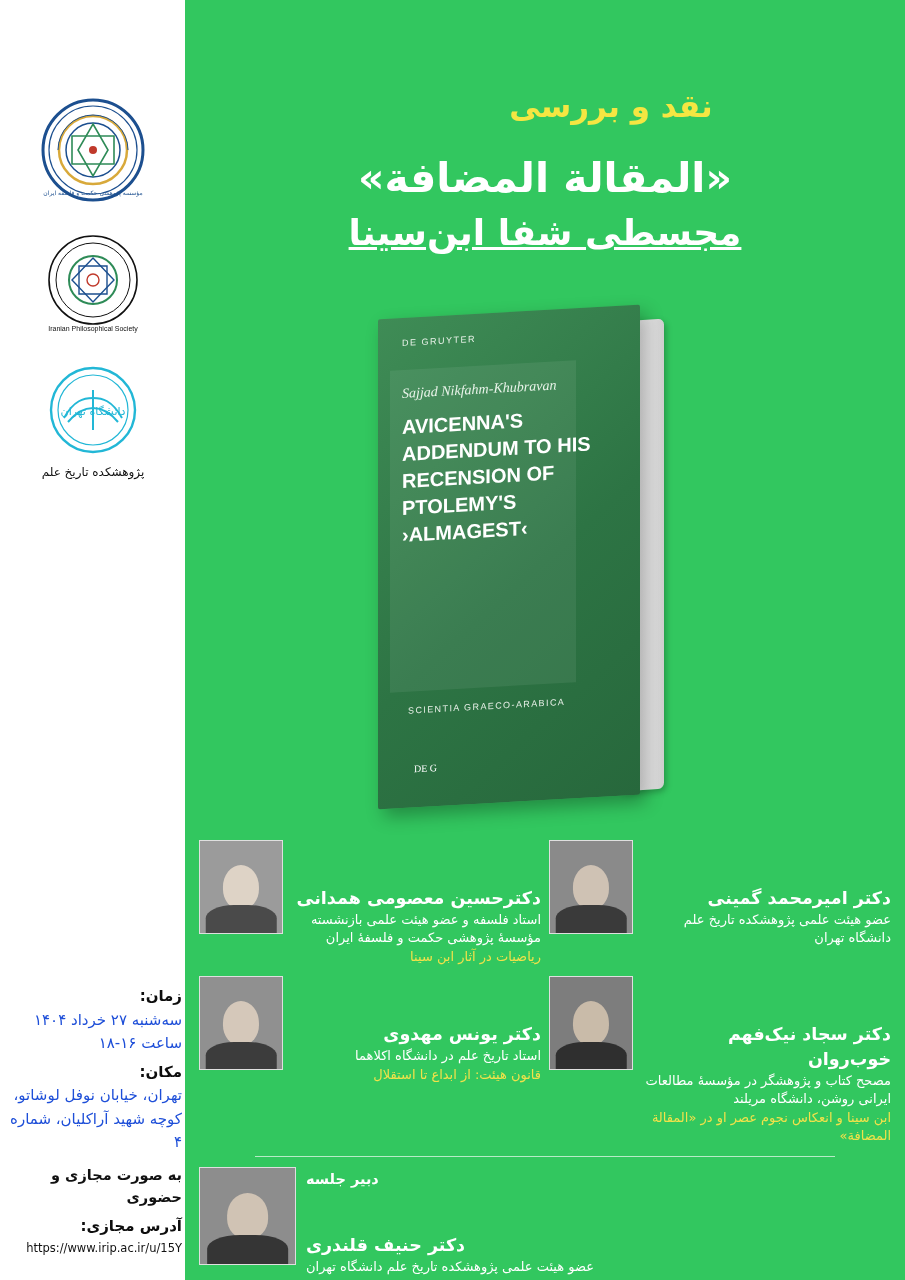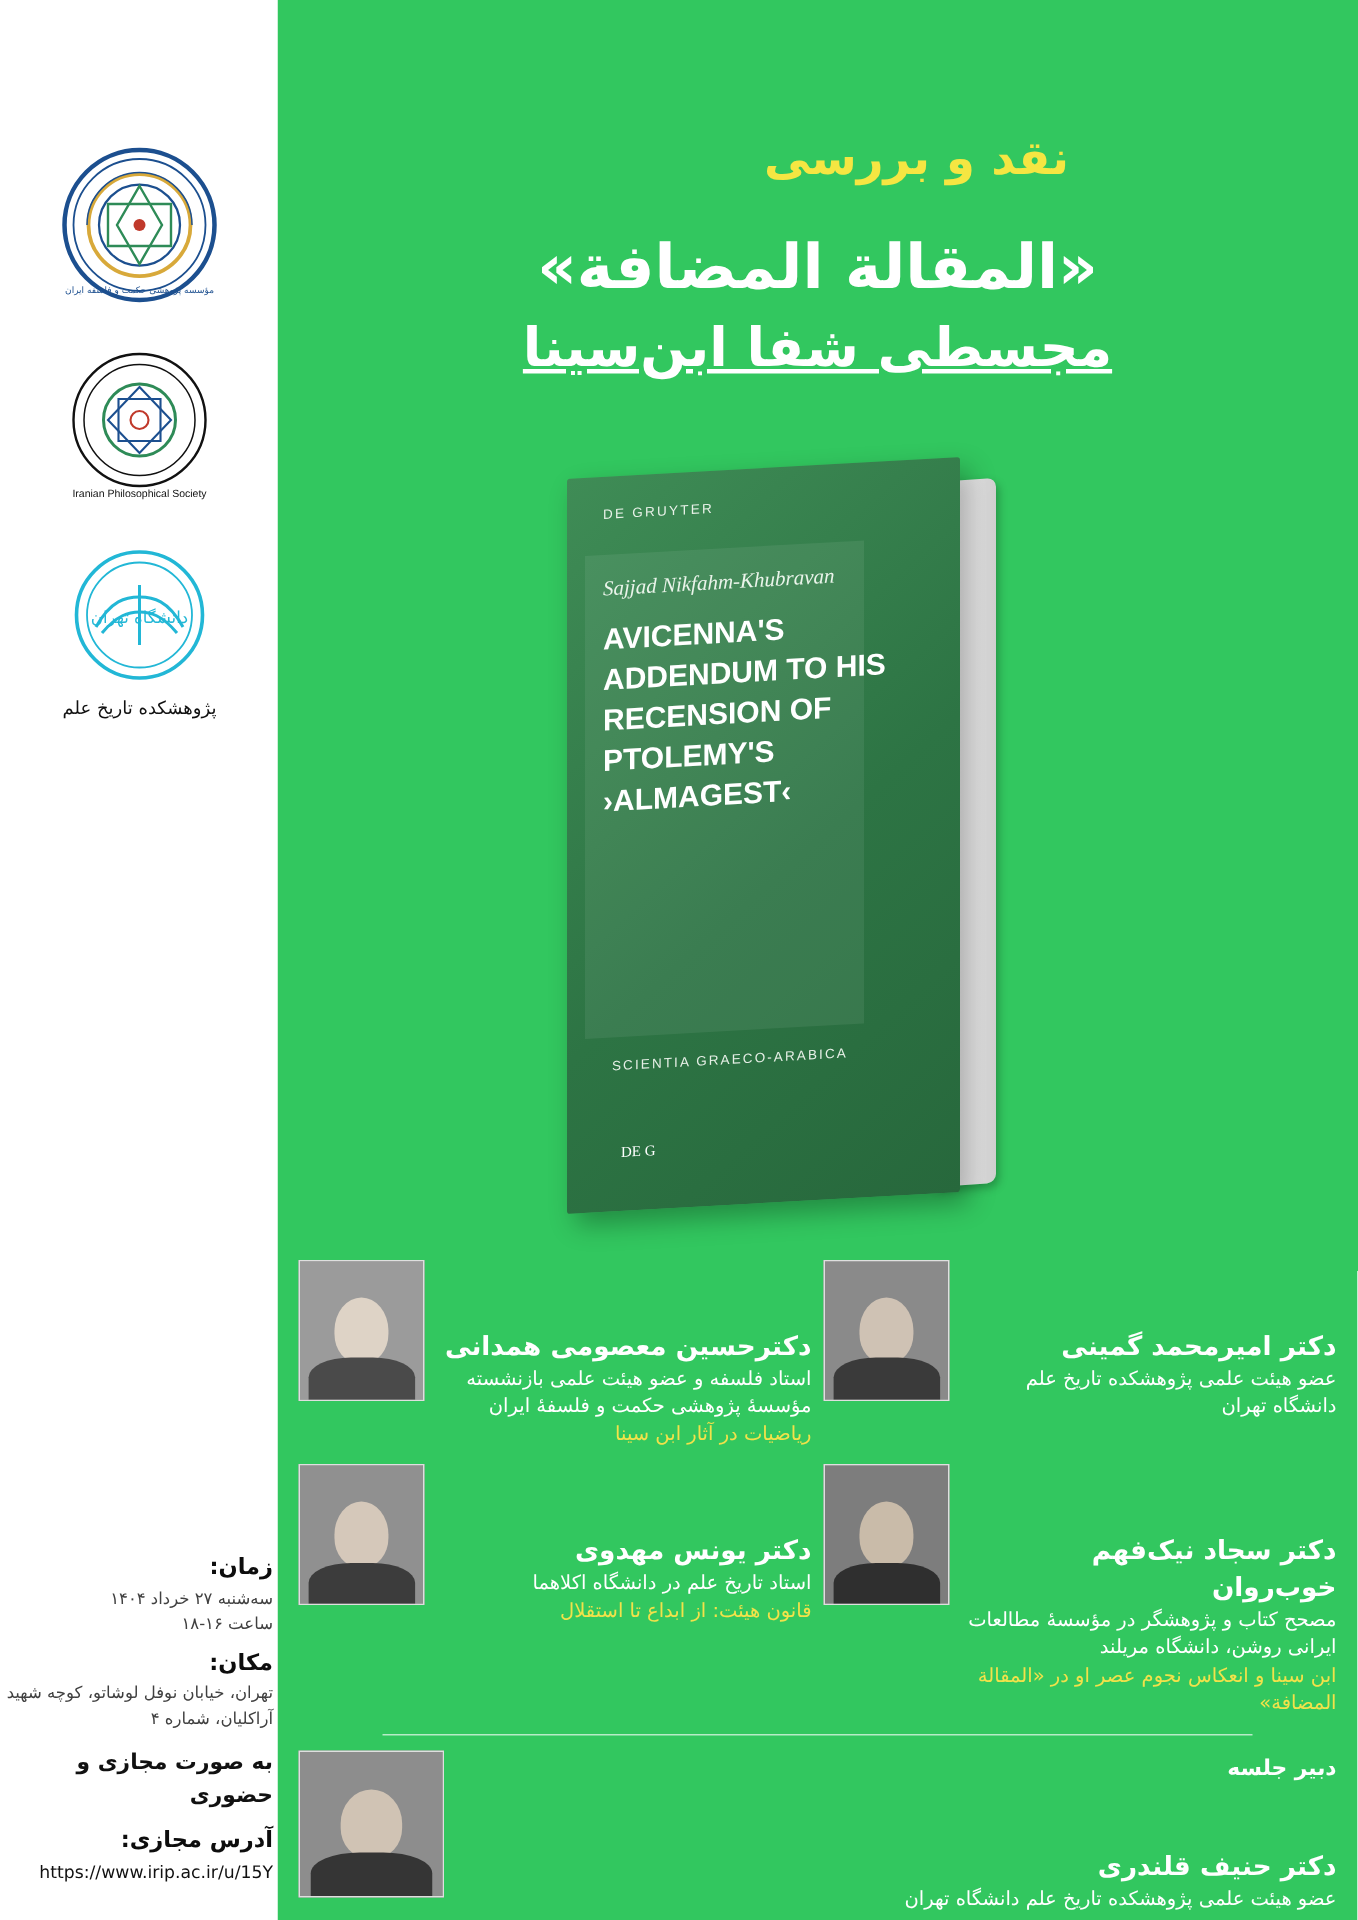--- a/index.html
+++ b/index.html
@@ -61,22 +61,22 @@
     line-height: 1.55;
     margin-top: 11px;
   }
   .info .label {
     font-weight: bold;
     font-size: 15px;
     color: #0d0d0d;
     margin-top: 6px;
   }
   .info .val {
-    font-size: 11px;
-    color: #404040;
+    font-size: 15px;
+    color: #1d4ed8;
   }
   .info .mode {
     font-size: 14.5px;
     font-weight: bold;
     margin-top: 10px;
   }
   .info .url {
     font-size: 11.5px;
     direction: ltr;
     text-align: right;
@@ -253,21 +253,21 @@
     margin: 8px auto 10px auto;
   }
   .secretary {
     display: flex;
     justify-content: center;
     align-items: flex-start;
     gap: 10px;
     padding: 0 14px;
     direction: rtl;
   }
-  .secretary .ptxt { text-align: right; width: 300px; }
+  .secretary .ptxt { text-align: left; width: 300px; }
   .srole { font-size: 14.5px; font-weight: bold; color:#fff; }
   
   .face { position: absolute; inset: 0; }
   .face .bg { position: absolute; inset: 0; }
   .face .head {
     position: absolute;
     left: 50%; top: 26%;
     width: 44%; height: 48%;
     transform: translateX(-50%);
     border-radius: 50% 50% 45% 45%;

